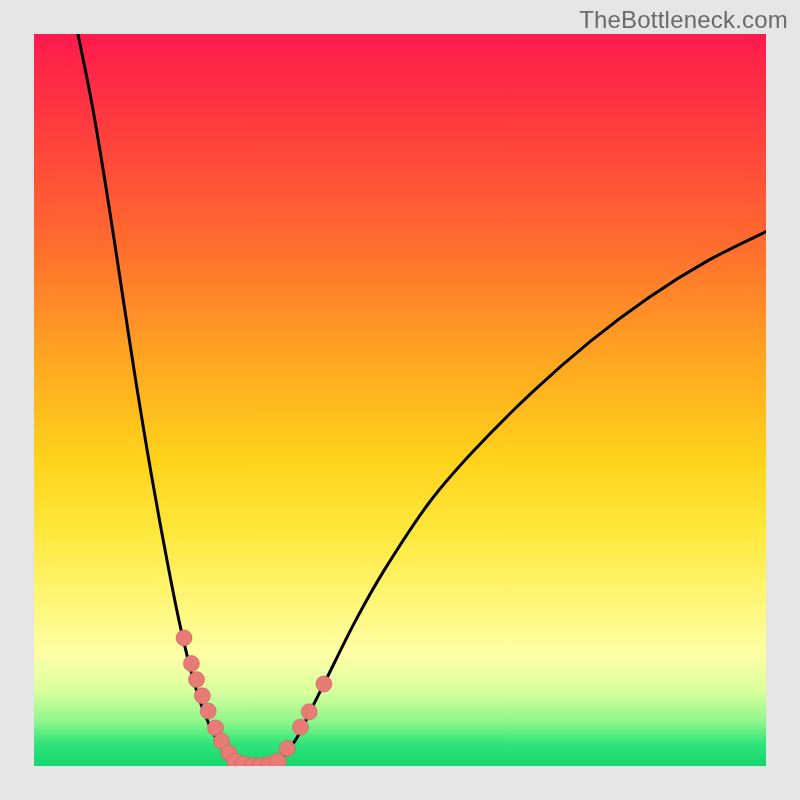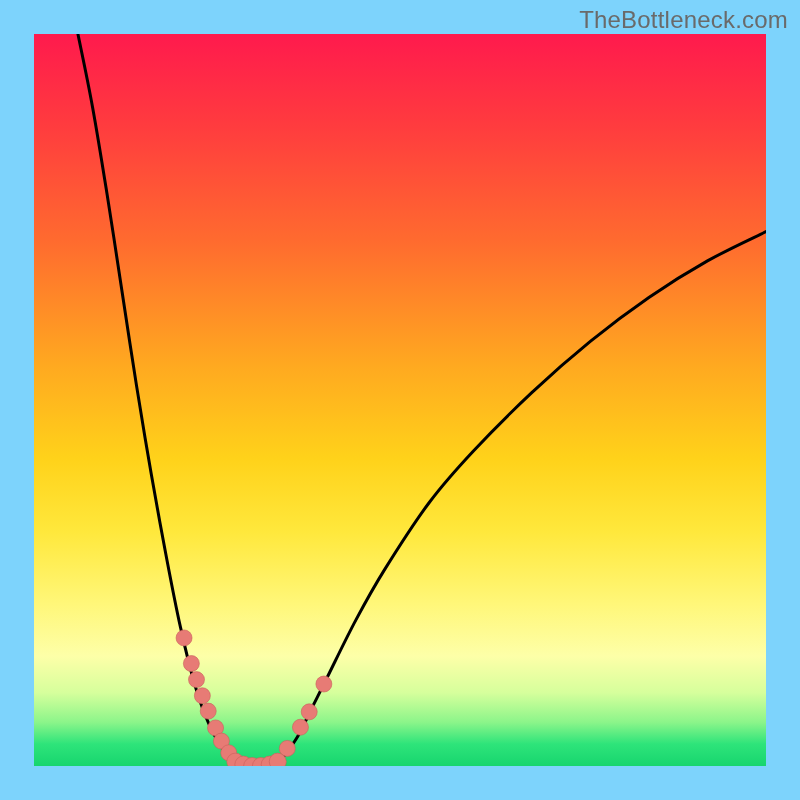--- a/index.html
+++ b/index.html
@@ -10,21 +10,21 @@
     background: #000;
     overflow: hidden;
     font-family: Arial, Helvetica, sans-serif;
   }
   .frame {
     position: absolute;
     left: 0;
     top: 0;
     width: 800px;
     height: 800px;
-    background: #7dd3fc;
+    background: #e5e5e5;
   }
   .plot {
     position: absolute;
     left: 34px;
     top: 34px;
     width: 732px;
     height: 732px;
     background: linear-gradient(to bottom,
       #ff1a4d 0%,
       #ff3a3f 12%,

